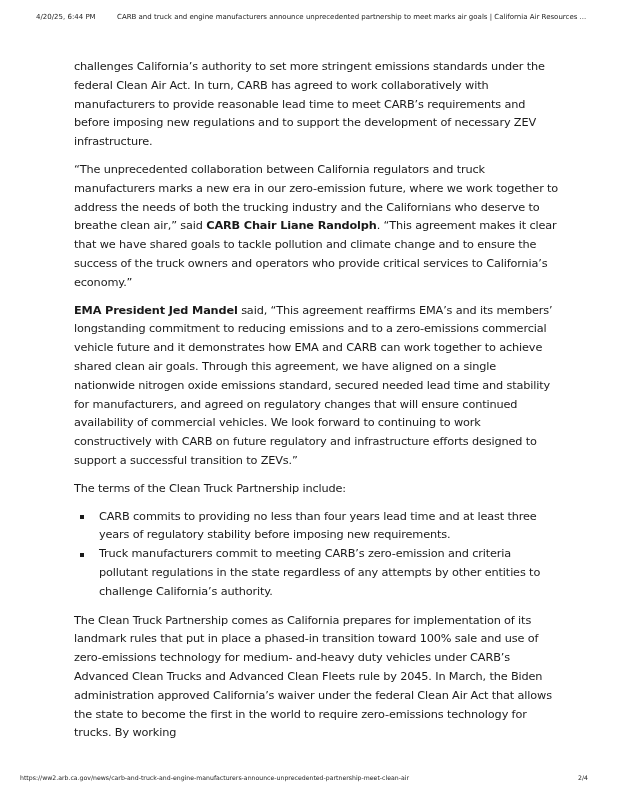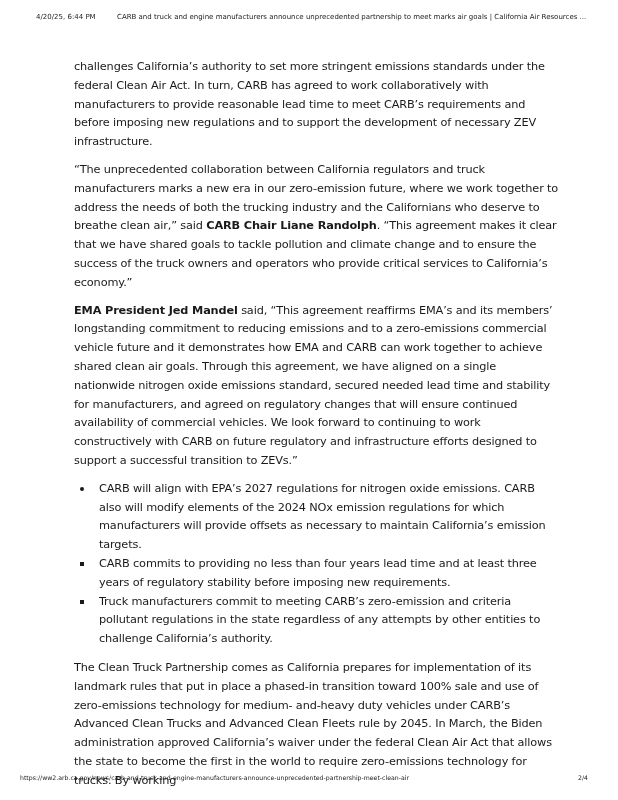--- a/index.html
+++ b/index.html
@@ -23,22 +23,22 @@
 
 <div class="hdr">
   <span class="date">4/20/25, 6:44 PM</span>
   <span class="ttl">CARB and truck and engine manufacturers announce unprecedented partnership to meet marks air goals | California Air Resources ...</span>
 </div>
 
 <div class="content">
   <p>challenges California’s authority to set more stringent emissions standards under the federal Clean Air Act. In turn, CARB has agreed to work collaboratively with manufacturers to provide reasonable lead time to meet CARB’s requirements and before imposing new regulations and to support the development of necessary ZEV infrastructure.</p>
   <p><span>“The unprecedented collaboration between California regulators and truck manufacturers marks a new era in our zero-emission future, where we work together to address the needs of both the trucking industry and the Californians who deserve to breathe clean air,” said </span><b>CARB Chair Liane Randolph</b><span>. “This agreement makes it clear that we have shared goals to tackle pollution and climate change and to ensure the success of the truck owners and operators who provide critical services to California’s economy.”</span></p>
   <p><b>EMA President Jed Mandel</b><span> said, “This agreement reaffirms EMA’s and its members’ longstanding commitment to reducing emissions and to a zero-emissions commercial vehicle future and it demonstrates how EMA and CARB can work together to achieve shared clean air goals. Through this agreement, we have aligned on a single nationwide nitrogen oxide emissions standard, secured needed lead time and stability for manufacturers, and agreed on regulatory changes that will ensure continued availability of commercial vehicles. We look forward to continuing to work constructively with CARB on future regulatory and infrastructure efforts designed to support a successful transition to ZEVs.”</span></p>
+  <p>The terms of the Clean Truck Partnership include:</p>
   <ul>
-    <li class="first">CARB will align with EPA’s 2027 regulations for nitrogen oxide emissions. CARB also will modify elements of the 2024 NOx emission regulations for which manufacturers will provide offsets as necessary to maintain California’s emission targets.</li>
     <li>CARB commits to providing no less than four years lead time and at least three years of regulatory stability before imposing new requirements.</li>
     <li>Truck manufacturers commit to meeting CARB’s zero-emission and criteria pollutant regulations in the state regardless of any attempts by other entities to challenge California’s authority.</li>
   </ul>
   <p>The Clean Truck Partnership comes as California prepares for implementation of its landmark rules that put in place a phased-in transition toward 100% sale and use of zero-emissions technology for medium- and-heavy duty vehicles under CARB’s Advanced Clean Trucks and Advanced Clean Fleets rule by 2045. In March, the Biden administration approved California’s waiver under the federal Clean Air Act that allows the state to become the first in the world to require zero-emissions technology for trucks. By working</p>
 </div>
 
 <div class="foot">
   <span class="url">https://ww2.arb.ca.gov/news/carb-and-truck-and-engine-manufacturers-announce-unprecedented-partnership-meet-clean-air</span>
   <span class="pg">2/4</span>
 </div>

